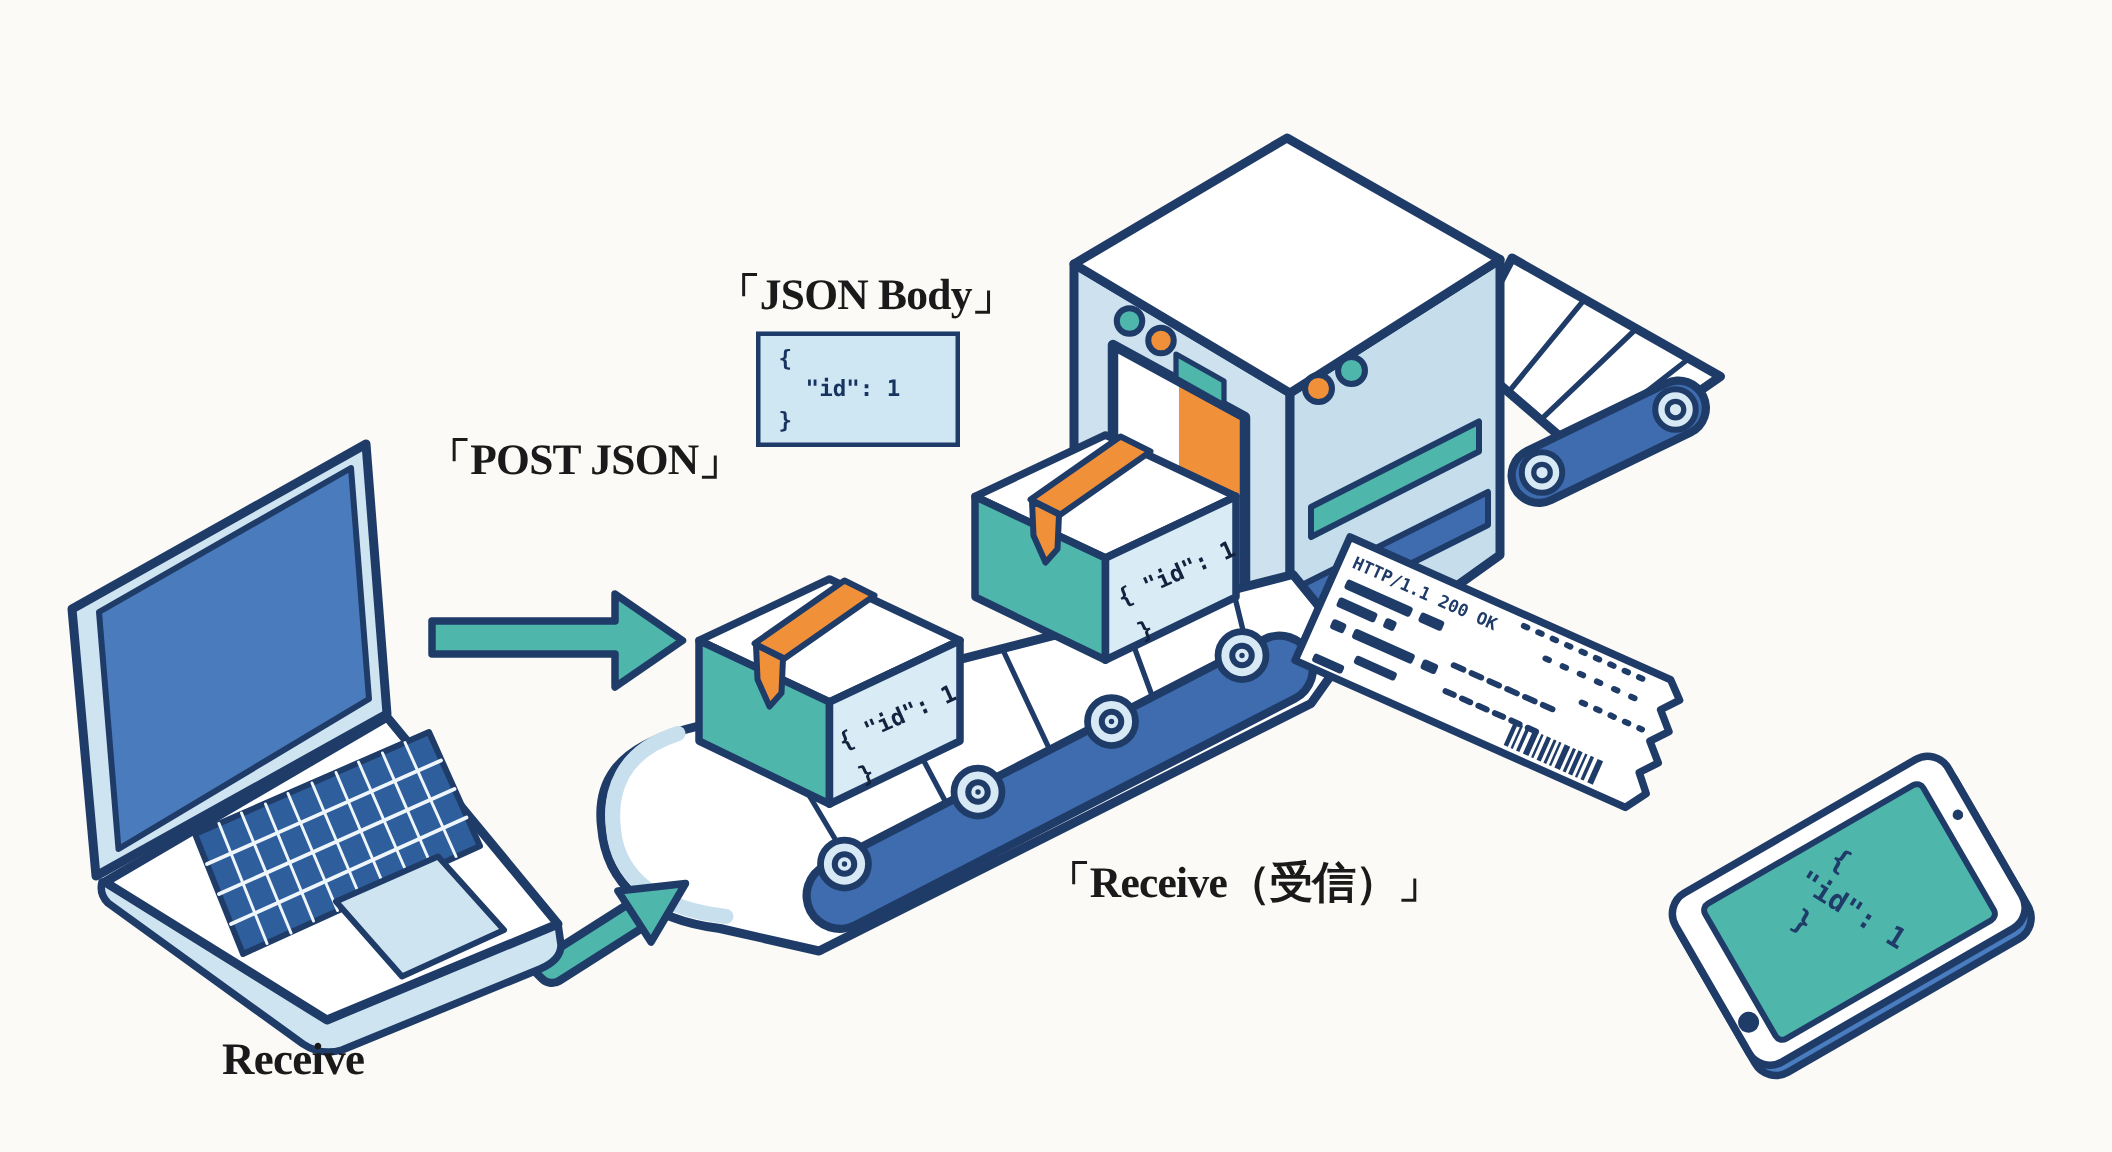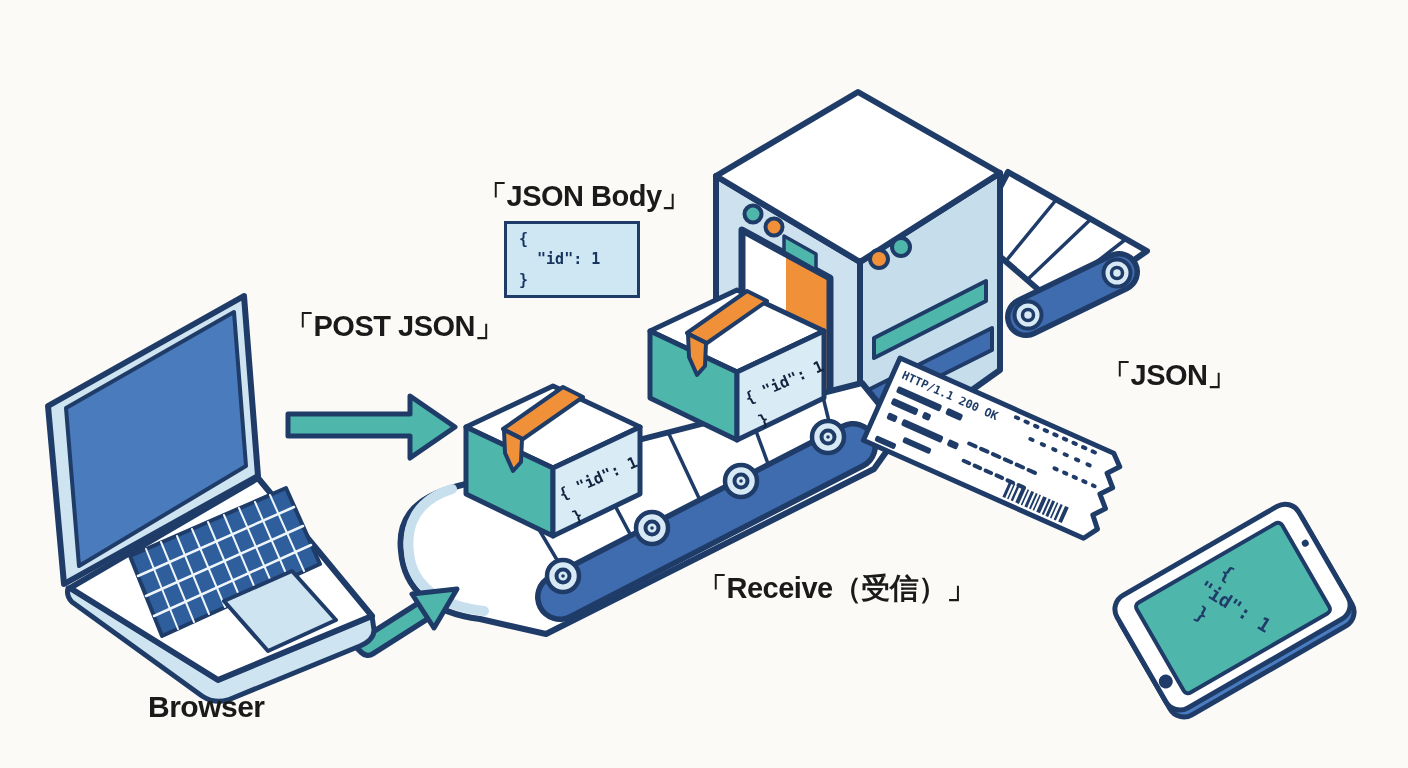--- a/index.html
+++ b/index.html
@@ -1,19 +1,19 @@
 <!DOCTYPE html>
 <html><head>
 <meta charset="utf-8">
 <style>
   html,body{margin:0;padding:0;background:#fbfaf6;}
   .stage{position:relative;width:1408px;height:768px;background:#fbfaf6;overflow:hidden;
          font-family:"Liberation Sans","DejaVu Sans",sans-serif;}
   .label{position:absolute;font-weight:bold;color:#1a1a1a;white-space:nowrap;
-         letter-spacing:-0.5px;font-size:29px;}
+         letter-spacing:-0.5px;font-size:29px;font-family:Liberation Serif, serif;}
   .codebox{position:absolute;left:504px;top:221px;width:106px;
            background:#cfe6f3;border:3px solid #1f3c69;color:#17335f;
            font-family:"DejaVu Sans Mono","Liberation Mono",monospace;
            font-size:15px;line-height:1.35;font-weight:bold;
            white-space:pre;padding:5px 12px;}
   svg{position:absolute;left:0;top:0;}
   svg text{font-family:"DejaVu Sans Mono","Liberation Mono",monospace;font-weight:bold;}
 </style>
 </head>
 <body>
@@ -193,22 +193,21 @@
     <circle cx="95" cy="-20" r="3.5" fill="#1f3c69"></circle>
     <g transform="translate(2,0) rotate(62)" fill="#1f3c69" font-size="19">
       <text x="-30" y="-18">{</text>
       <text x="-40" y="6">"id": 1</text>
       <text x="-30" y="30">}</text>
     </g>
   </g>
 
 </svg>
 
-<div class="label" style="left:285px;top:307px;">「POST JSON」</div>
+<div class="label" style="left:285px;top:287px;">「POST JSON」</div>
 <div class="label" style="left:478px;top:177px;">「JSON Body」</div>
 <div class="codebox">{
   "id": 1
 }</div>
-<div class="label" style="left:1102px;top:356px;">「JSON」</div>
 <div class="label" style="left:698px;top:569px;">「Receive（受信）」</div>
-<div class="label" style="left:148px;top:690px;font-size:30px;">Browser</div>
+<div class="label" style="left:148px;top:690px;font-size:30px;">Receive</div>
 
 </div>
 
 </body></html>

